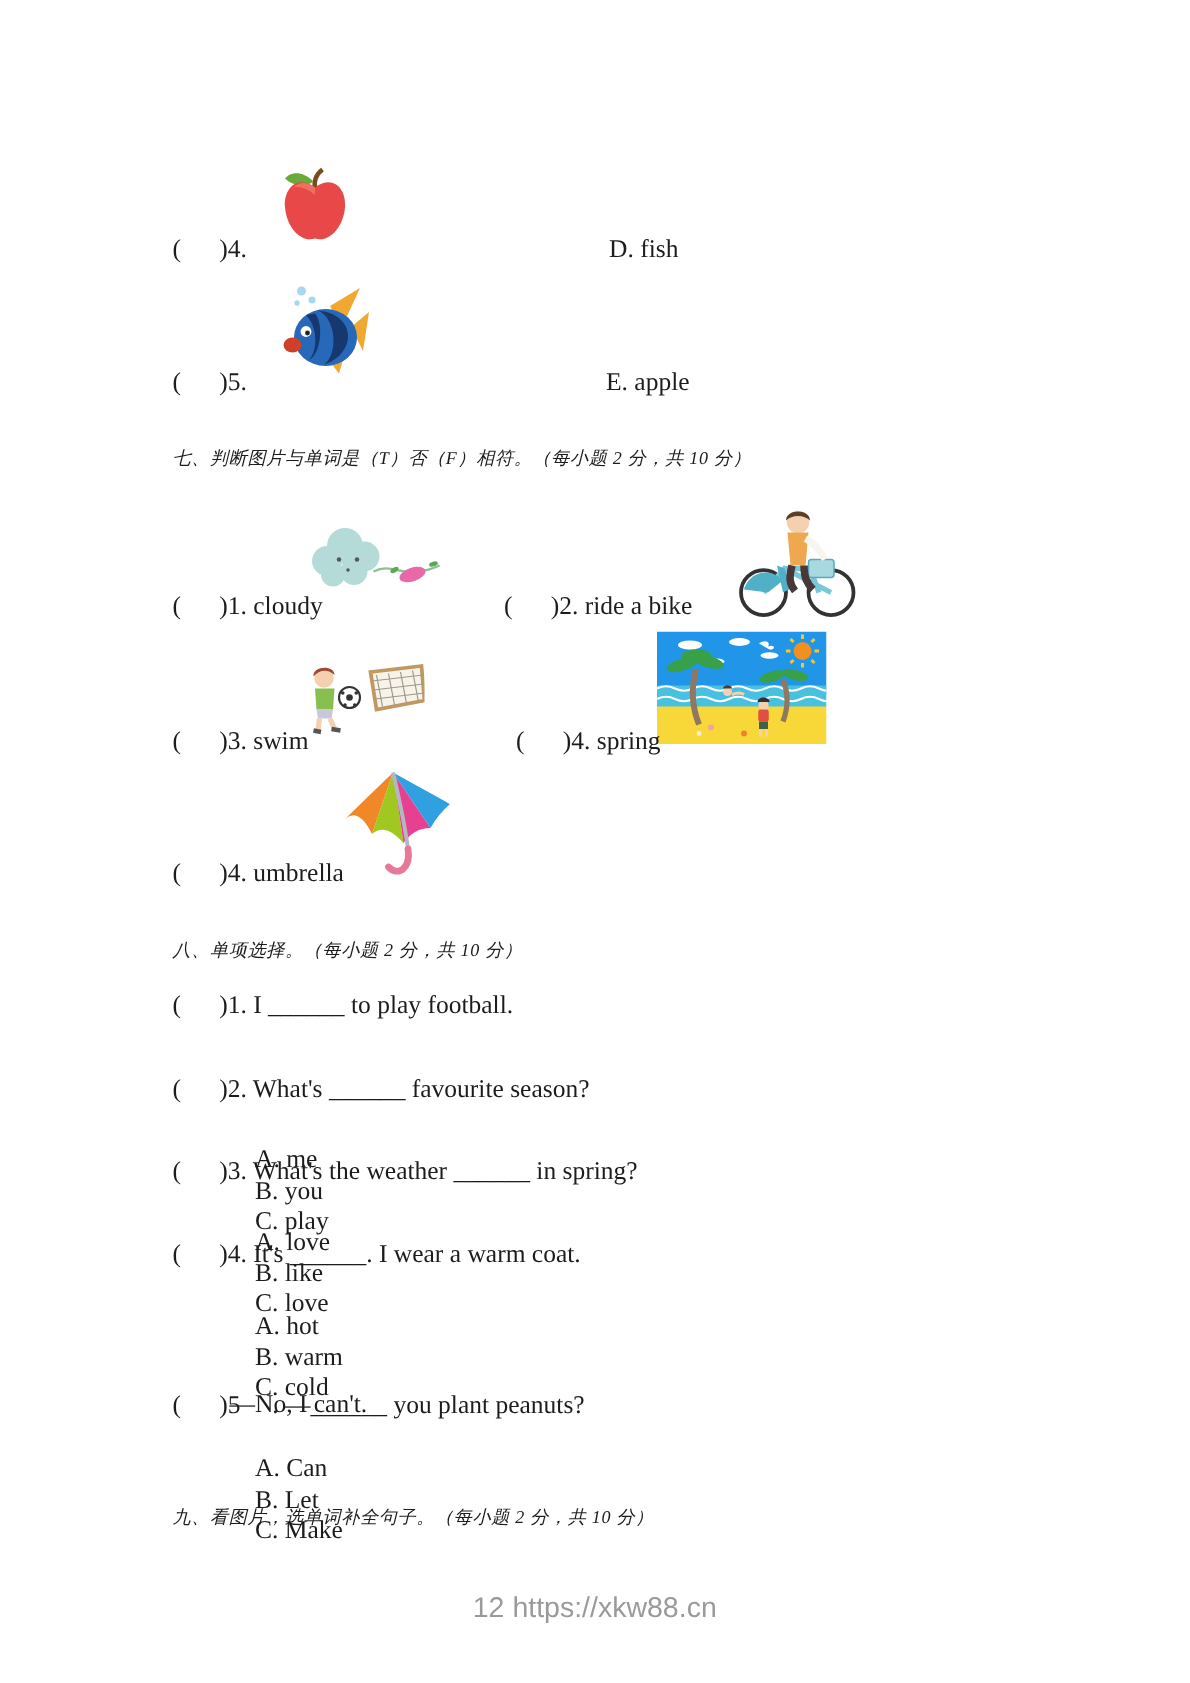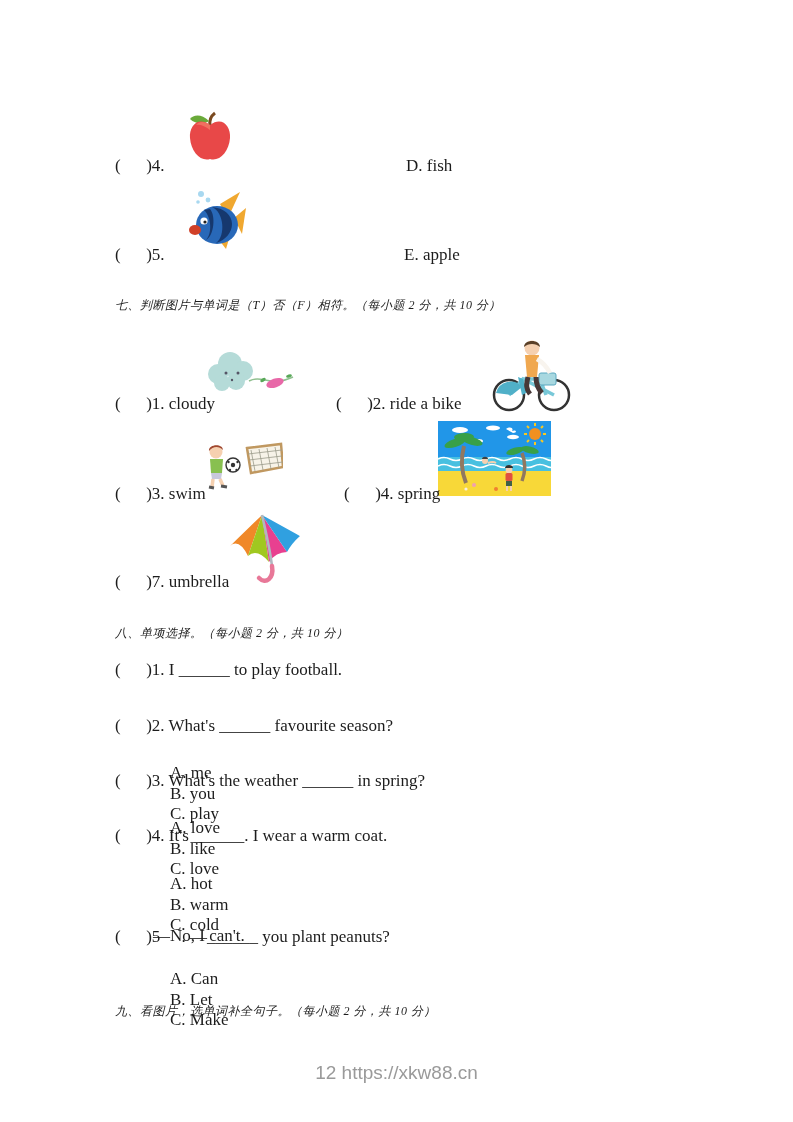--- a/index.html
+++ b/index.html
@@ -155,21 +155,21 @@
     <svg viewBox="0 0 78 78">
       <path d="M36 5 L4 36 Q13 28 22 46 Z" fill="#f08828"></path>
       <path d="M36 5 L22 46 Q31 38 43 52 Z" fill="#a0c820"></path>
       <path d="M36 5 L43 52 Q50 42 61 42 Z" fill="#e84090"></path>
       <path d="M36 5 L61 42 Q66 33 74 26 Z" fill="#30a0e0"></path>
       <path d="M4 36 Q20 16 36 5 Q58 10 74 26" fill="none" stroke="#ffffff" stroke-width="0.8" opacity="0.5"></path>
       <path d="M36 5 C40 22 44 40 46 56" stroke="#b0b8c0" stroke-width="2.6" fill="none"></path>
       <path d="M46 56 C48 68 40 75 33 68" stroke="#e87898" stroke-width="4.5" fill="none" stroke-linecap="round"></path>
     </svg>
   </div>
-  <div class="t" style="left:115px;top:572px">(      )7. umbrella</div>
+  <div class="t" style="left:115px;top:572px">(      )4. umbrella</div>
 
   <div class="t hdr" style="left:115px;top:626px">八、单项选择。（每小题 2 分，共 10 分）</div>
 
   <div class="t" style="left:115px;top:660px">(      )1. I ______ to play football.</div>
 
   <div class="t" style="left:115px;top:716px">(      )2. What's ______ favourite season?</div>
   <div class="t" style="left:153px;top:743px">
     <span class="opt">A. me</span>
     <span class="opt2">B. you</span>
     <span>C. play</span>

